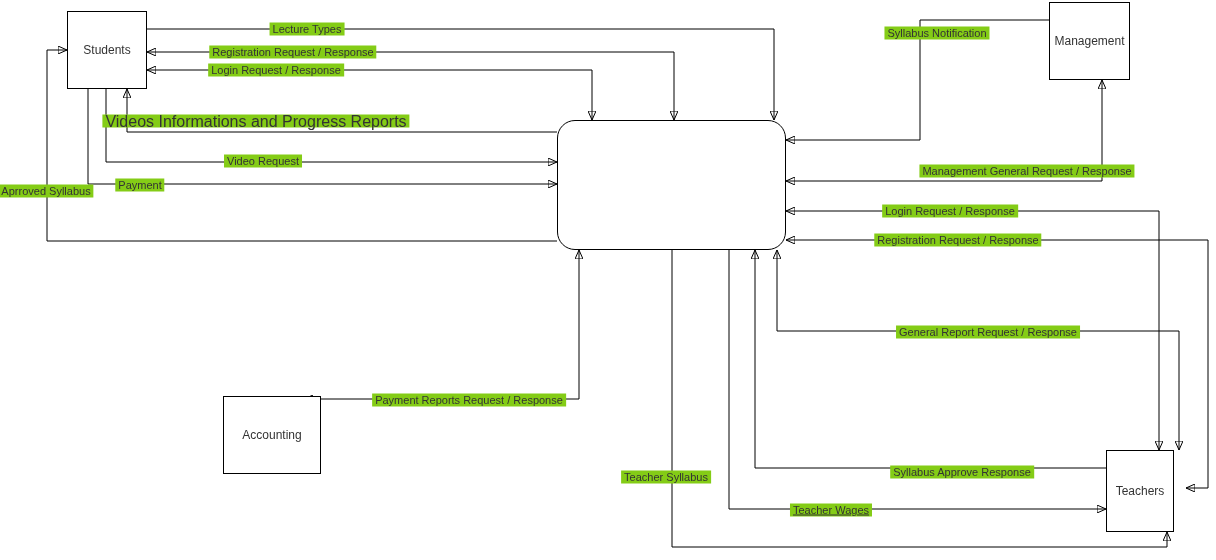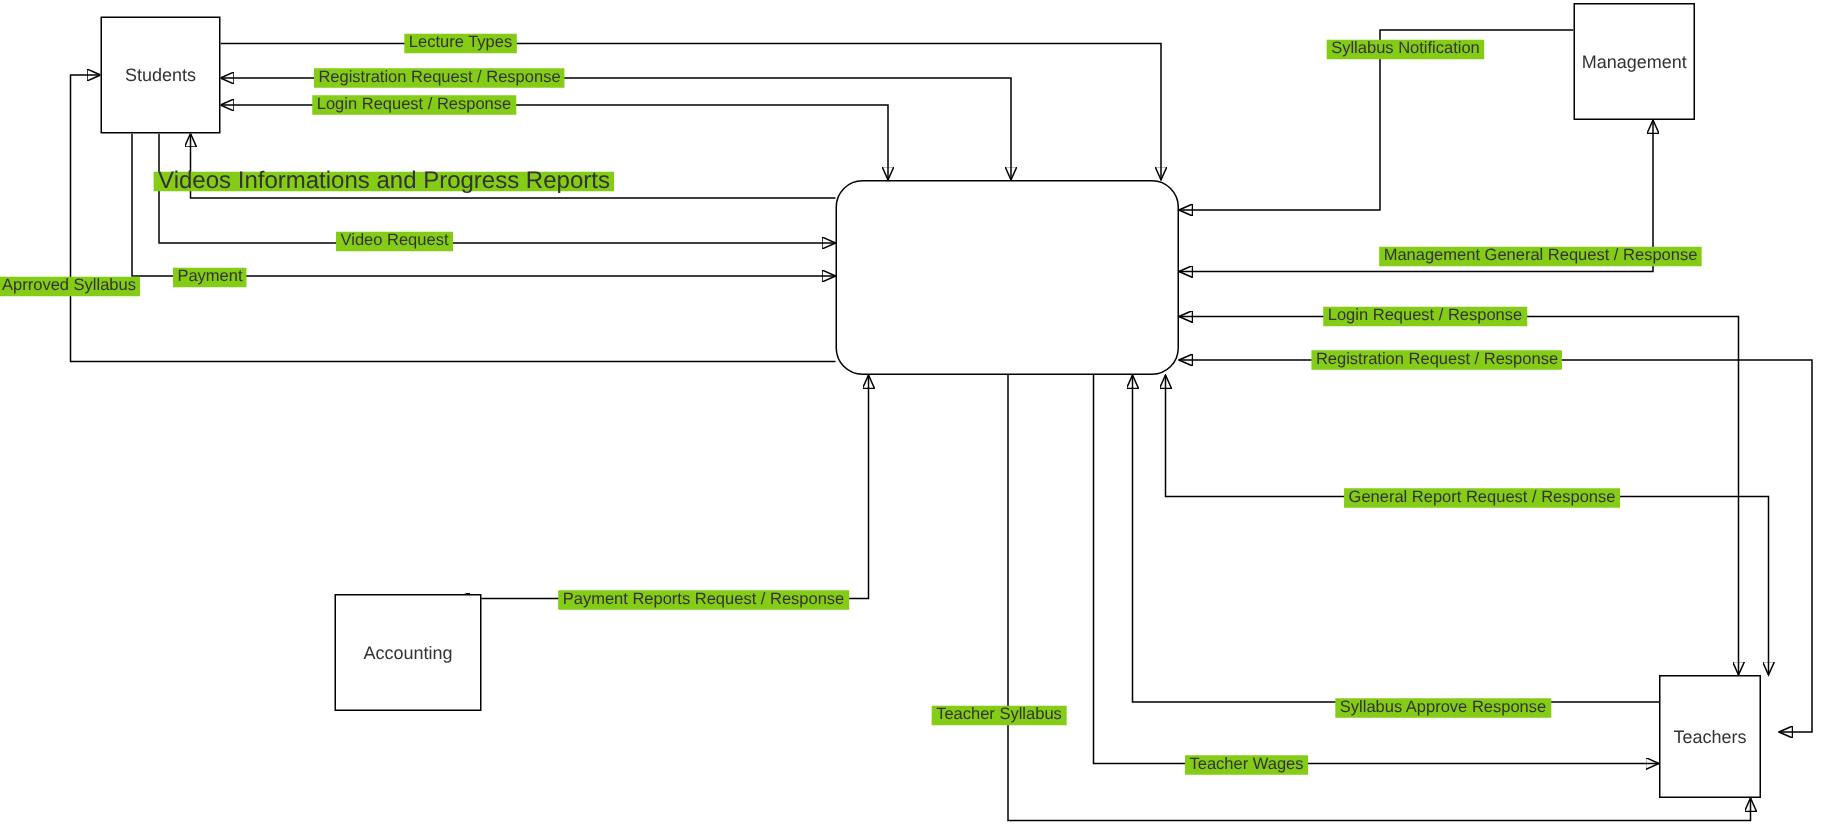--- a/index.html
+++ b/index.html
@@ -96,16 +96,16 @@
   <span class="edge-label" style="left:263px;top:161px;">Video Request</span>
   <span class="edge-label" style="left:140px;top:185px;">Payment</span>
   <span class="edge-label" style="left:46px;top:191px;">Aprroved Syllabus</span>
   <span class="edge-label" style="left:917px;top:33px;margin-left:20px;">Syllabus Notification</span>
   <span class="edge-label" style="left:1027px;top:171px;">Management General Request / Response</span>
   <span class="edge-label" style="left:950px;top:211px;">Login Request / Response</span>
   <span class="edge-label" style="left:958px;top:240px;">Registration Request / Response</span>
   <span class="edge-label" style="left:988px;top:332px;">General Report Request / Response</span>
   <span class="edge-label" style="left:469px;top:400px;">Payment Reports Request / Response</span>
   <span class="edge-label" style="left:666px;top:477px;">Teacher Syllabus</span>
-  <span class="edge-label" style="left:831px;top:510px;">Teacher Wages</span>
+  <span class="edge-label" style="left:831px;top:510px;text-decoration:underline;">Teacher Wages</span>
   <span class="edge-label" style="left:962px;top:472px;text-align:right;">Syllabus Approve Response</span>
 
 </div>
 
 </body></html>

